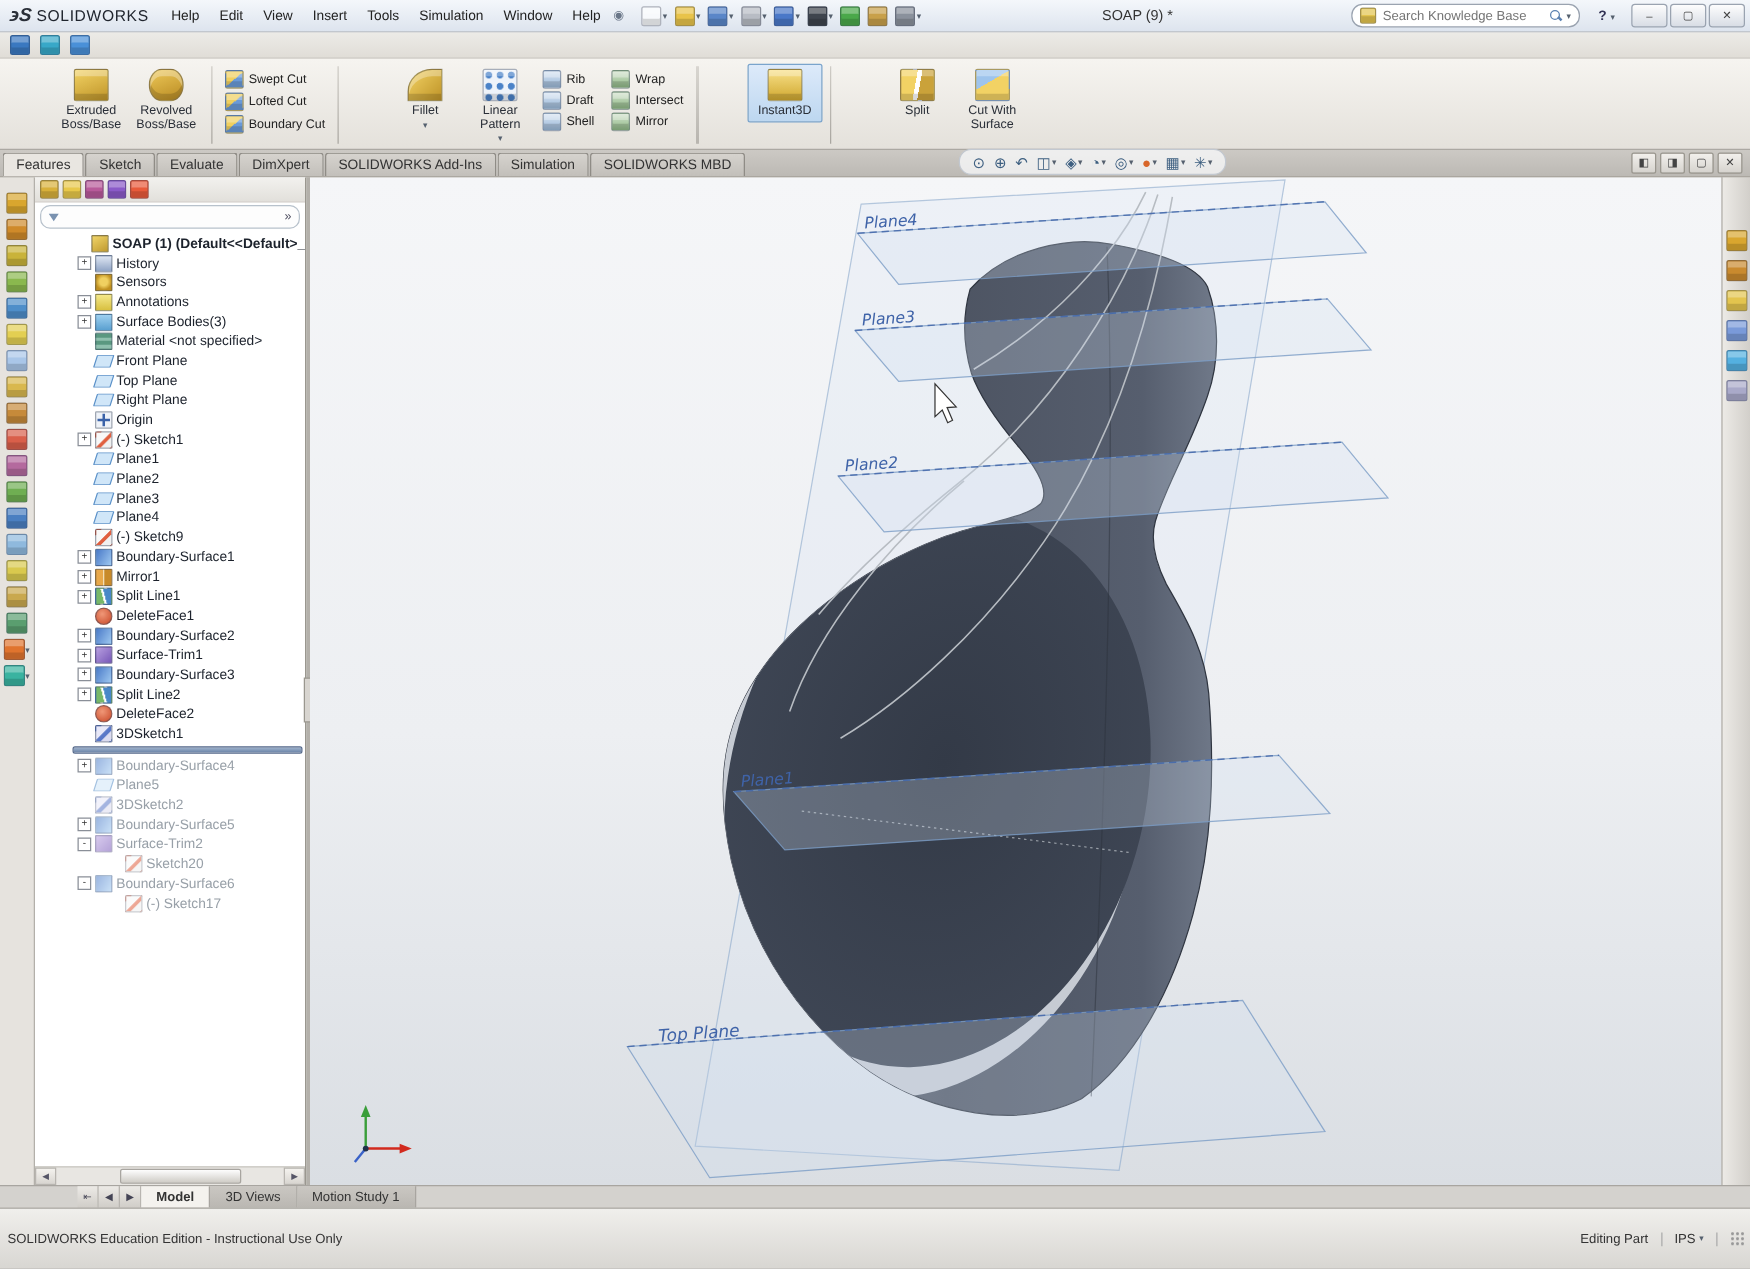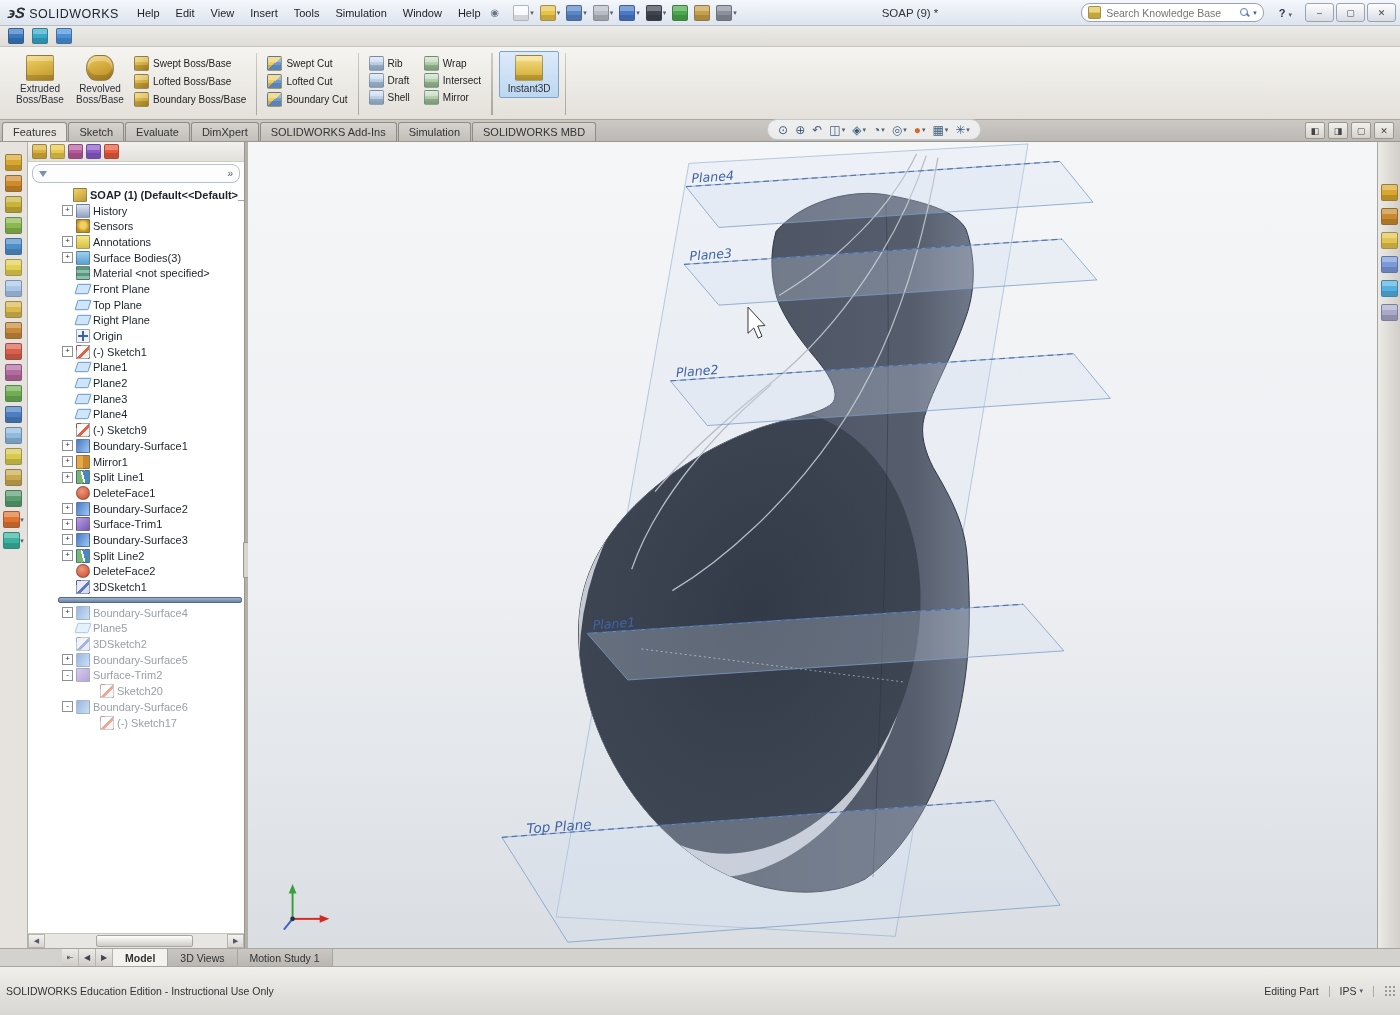--- a/index.html
+++ b/index.html
@@ -33,21 +33,21 @@
   .winbtn{width:27px;height:17px;display:flex;align-items:center;justify-content:center;
     border:1px solid #9aa3b0;border-radius:3px;background:linear-gradient(#fdfdfd,#d8dde5);font-size:9px;color:#444;}
   
   .row2{height:20px;flex:0 0 20px;display:flex;align-items:center;gap:4px;padding:0 6px;
     background:linear-gradient(#ecebe7,#e0ddd7);border-bottom:1px solid #c8c5c0;}
   
   .ribbon{height:70px;flex:0 0 70px;display:flex;align-items:stretch;padding:2px 4px 0 4px;
     background:linear-gradient(#f6f4f0,#e4e1db);border-bottom:1px solid #aba8a2;}
   .rgroup{display:flex;align-items:flex-start;padding:2px 6px;}
   .rsep{width:1px;background:linear-gradient(#cfccc6,#a9a6a0);margin:4px 0;}
-  .rb-bigwrap{display:flex;}
+  .rb-bigwrap{display:flex;margin-left:33px;}
   .rb-big{width:56px;display:flex;flex-direction:column;align-items:center;gap:2px;padding:3px 1px;
     border:1px solid transparent;border-radius:2px;text-align:center;}
   .rb-big.active{background:linear-gradient(#ddeafa,#bdd7f0);border:1px solid #7aa4cc;}
   .rb-icon{width:26px;height:24px;border:1px solid rgba(60,70,90,.4);border-radius:2px;}
   .rb-label{font-size:10px;line-height:11px;color:#2a2f38;}
   .rb-smalls{display:flex;flex-direction:column;justify-content:flex-start;gap:3px;padding:5px 2px;}
   .rb-smalls6{display:grid;grid-template-rows:repeat(3,1fr);grid-auto-flow:column;column-gap:10px;row-gap:2px;padding:5px 2px;}
   .rb-small{display:flex;align-items:center;gap:4px;font-size:10px;white-space:nowrap;padding:0 2px;border-radius:2px;}
   .rb-sicon{width:13px;height:13px;border:1px solid rgba(60,70,90,.4);border-radius:2px;}
   
@@ -259,37 +259,20 @@
             <span class="rb-label">Extruded Boss/Base</span>
 
           </div>
 
           <div class="rb-big">
             <span class="rb-icon js-icon i-revolved-boss"></span>
             <span class="rb-label">Revolved Boss/Base</span>
 
           </div>
         </div>
-      <div class="rb-smalls">
-
-          <div class="rb-small">
-            <span class="rb-sicon js-icon i-swept-boss"></span>
-            <span>Swept Boss/Base</span>
-          </div>
-
-          <div class="rb-small">
-            <span class="rb-sicon js-icon i-lofted-boss"></span>
-            <span>Lofted Boss/Base</span>
-          </div>
-
-          <div class="rb-small">
-            <span class="rb-sicon js-icon i-boundary-boss"></span>
-            <span>Boundary Boss/Base</span>
-          </div>
-        </div>
     </div>
     <div class="rsep"></div>
     <div class="rgroup">
       <div class="rb-smalls">
 
           <div class="rb-small">
             <span class="rb-sicon js-icon i-swept-cut"></span>
             <span>Swept Cut</span>
           </div>
 
@@ -299,20 +282,34 @@
           </div>
 
           <div class="rb-small">
             <span class="rb-sicon js-icon i-boundary-cut"></span>
             <span>Boundary Cut</span>
           </div>
         </div>
     </div>
     <div class="rsep"></div>
     <div class="rgroup">
+      <div class="rb-bigwrap">
+
+          <div class="rb-big">
+            <span class="rb-icon js-icon i-fillet"></span>
+            <span class="rb-label">Fillet</span>
+            <span class="rb-caret">▾</span>
+          </div>
+
+          <div class="rb-big">
+            <span class="rb-icon js-icon i-linear-pattern"></span>
+            <span class="rb-label">Linear Pattern</span>
+            <span class="rb-caret">▾</span>
+          </div>
+        </div>
       <div class="rb-smalls6">
 
           <div class="rb-small">
             <span class="rb-sicon js-icon i-rib"></span>
             <span>Rib</span>
           </div>
 
           <div class="rb-small">
             <span class="rb-sicon js-icon i-draft"></span>
             <span>Draft</span>
@@ -345,20 +342,36 @@
       <div class="rb-bigwrap">
 
           <div class="rb-big active">
             <span class="rb-icon js-icon i-instant3d"></span>
             <span class="rb-label">Instant3D</span>
 
           </div>
         </div>
     </div>
     <div class="rsep"></div>
+    <div class="rgroup">
+      <div class="rb-bigwrap">
+
+          <div class="rb-big">
+            <span class="rb-icon js-icon i-split"></span>
+            <span class="rb-label">Split</span>
+
+          </div>
+
+          <div class="rb-big">
+            <span class="rb-icon js-icon i-cut-with-surface"></span>
+            <span class="rb-label">Cut With Surface</span>
+
+          </div>
+        </div>
+    </div>
   </div>
 
   <div class="tabrow">
     <div style="display:flex;align-items:flex-end">
 
     <span class="ctab active">Features</span>
         <span class="ctab">Sketch</span>
         <span class="ctab">Evaluate</span>
         <span class="ctab">DimXpert</span>
         <span class="ctab">SOLIDWORKS Add-Ins</span>

